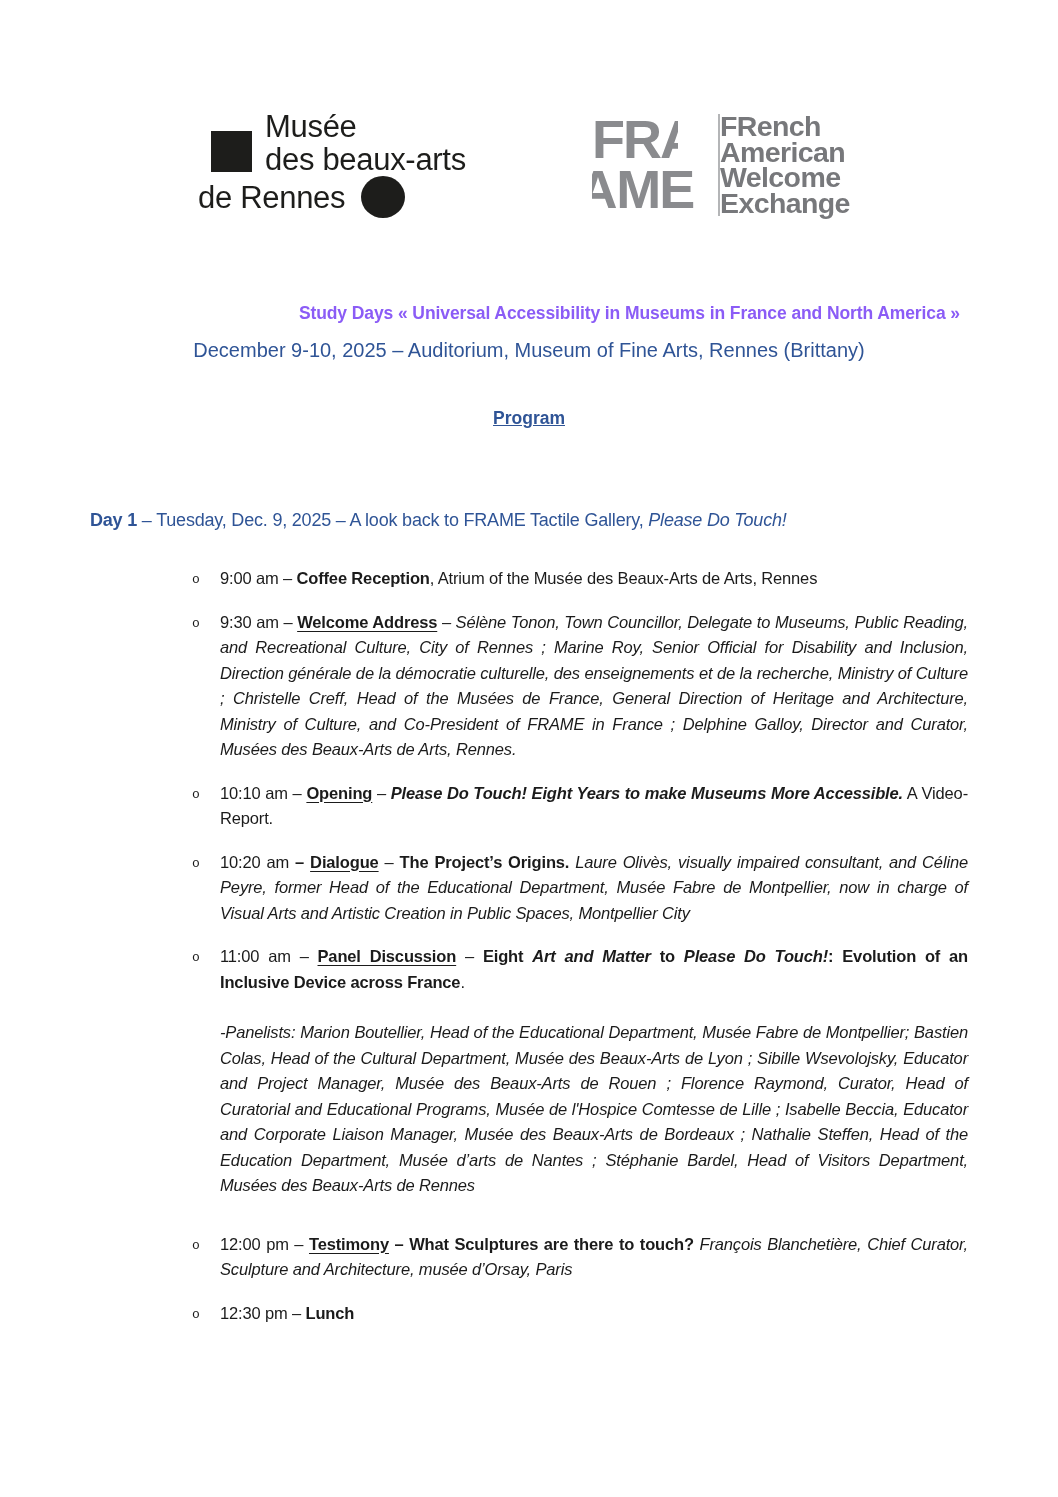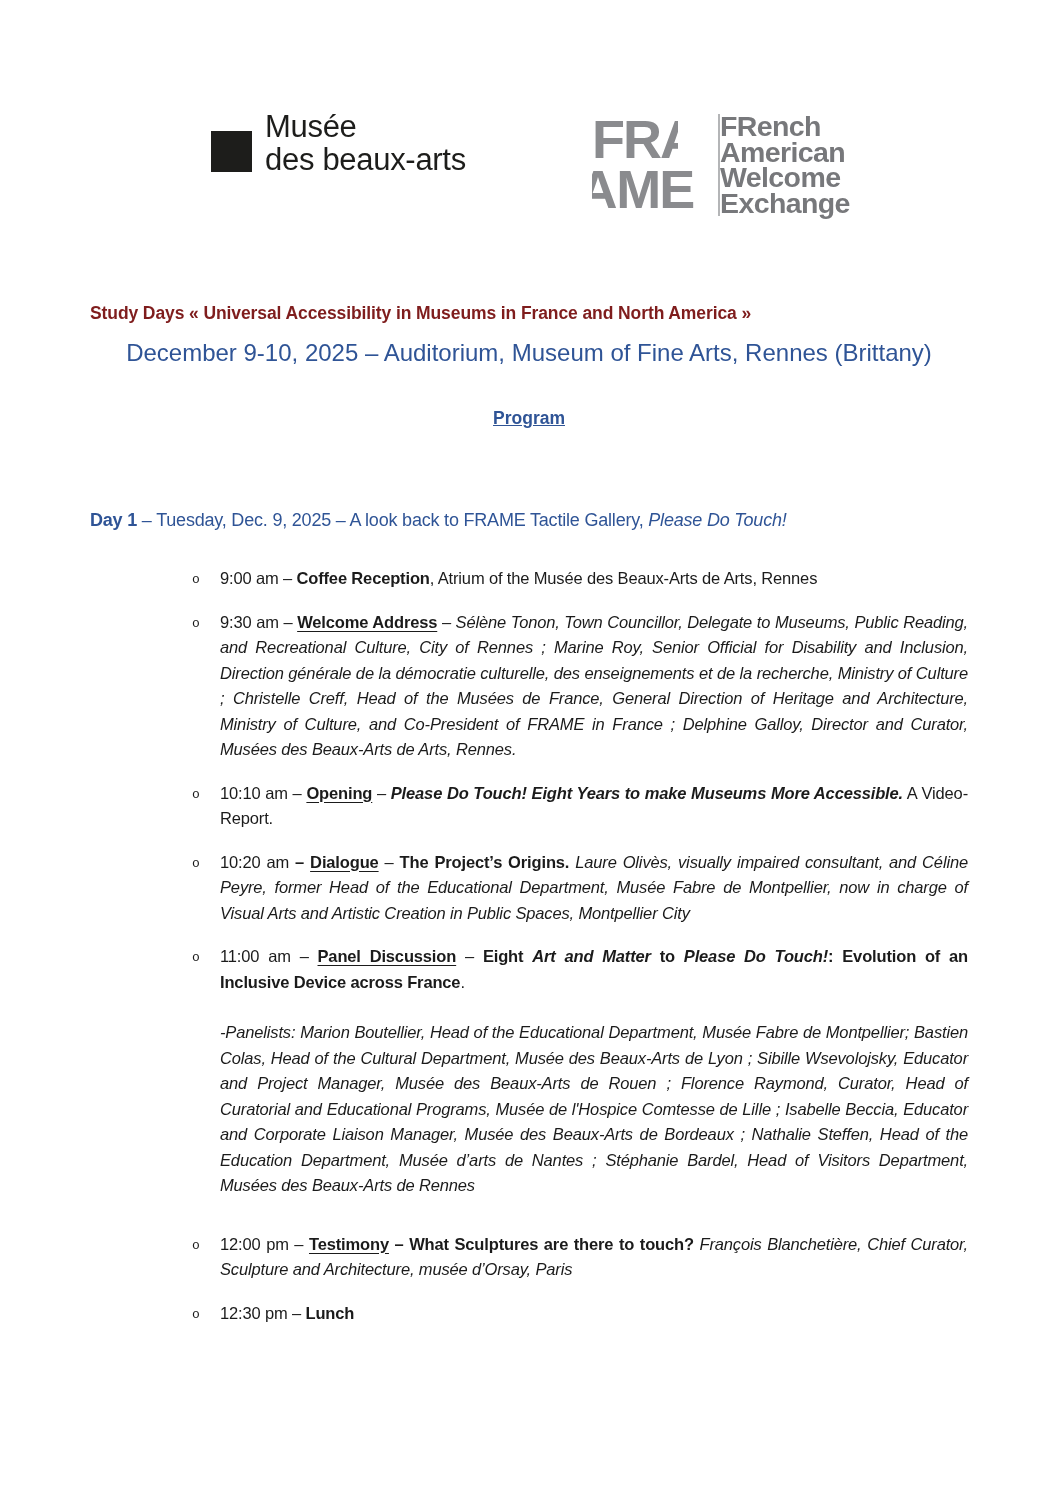--- a/index.html
+++ b/index.html
@@ -41,27 +41,27 @@
   .clip-right { display: inline-block; width: 0.45em; overflow: hidden; vertical-align: top; }
   .clip-right > span { display: inline-block; margin-left: -0.25em; }
   .fa-divider { width: 2px; height: 102px; background: #b4b5b7; margin-left: 6px; }
   .fa-name {
     font-weight: bold; font-size: 28.5px; line-height: 25.5px;
     color: #77787b; letter-spacing: -0.6px; white-space: nowrap;
   }
 
   
   .doc-title {
-    position: absolute; left: 90px; top: 303px; width: 878px; margin: 0;
-    text-align: left; font-size: 17.5px; font-weight: bold; color: #7f1d1d;
+    position: absolute; left: 82px; top: 303px; width: 878px; margin: 0;
+    text-align: right; font-size: 17.5px; font-weight: bold; color: #8b5cf6;
     letter-spacing: -0.1px;
   }
   .doc-subtitle {
     position: absolute; left: 90px; top: 339px; width: 878px;
-    text-align: center; font-size: 24px; font-weight: normal; color: #2F5496;
+    text-align: center; font-size: 20px; font-weight: normal; color: #2F5496;
   }
   .doc-program {
     position: absolute; left: 90px; top: 408px; width: 878px;
     text-align: center; font-size: 17.5px; font-weight: bold; color: #2F5496; text-decoration: underline;
   }
   .day1 {
     position: absolute; left: 90px; top: 510px; width: 890px;
     font-size: 18px; color: #2F5496; letter-spacing: -0.2px;
   }
 
@@ -88,20 +88,21 @@
 </style>
 </head>
 <body>
 
 <div class="page">
 
   <div class="logo-mba">
     <span class="mba-square"></span>
     <div class="mba-l1">Musée</div>
     <div class="mba-l2">des beaux-arts</div>
+    <div class="mba-l3"><span>de Rennes</span><span class="mba-dot"></span></div>
   </div>
 
   <div class="logo-frame">
     <div class="fa-col">
       <div class="fa-line"><span>FR</span><span class="clip-left"><span>A</span></span></div>
       <div class="fa-line"><span class="clip-right"><span>A</span></span><span>ME</span></div>
     </div>
     <div class="fa-divider"></div>
     <div class="fa-name">
       <div>FRench</div>

